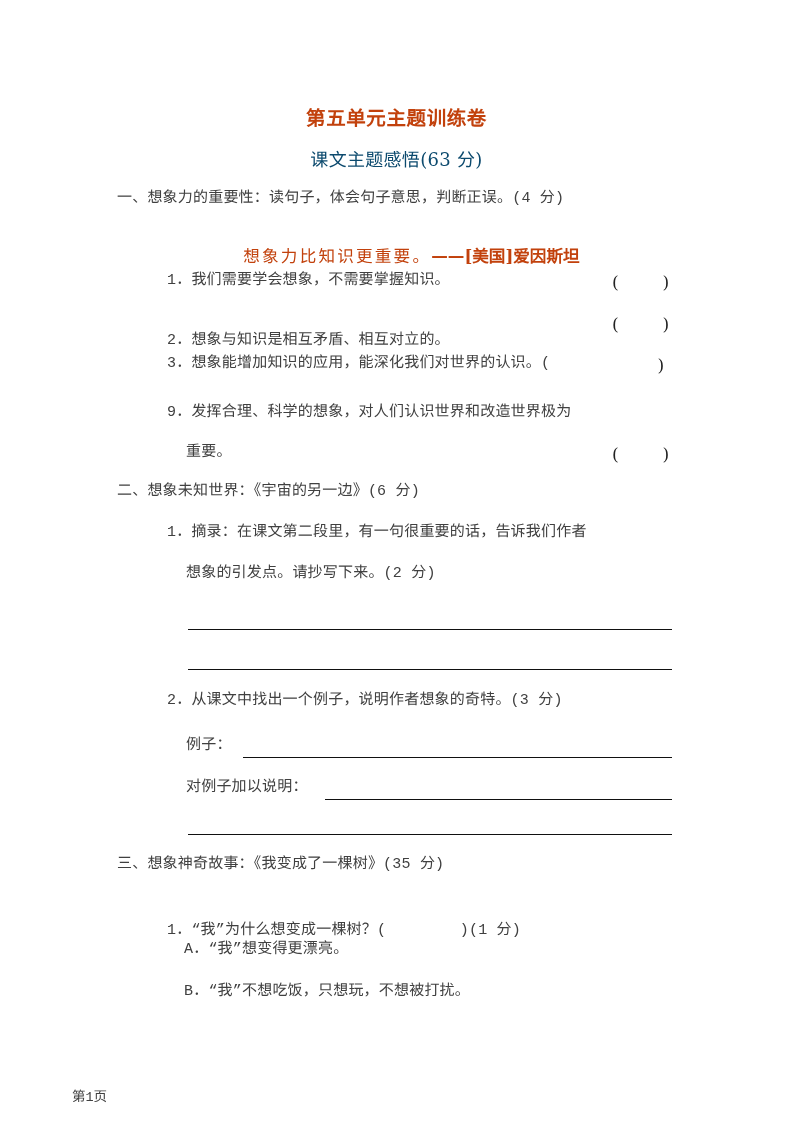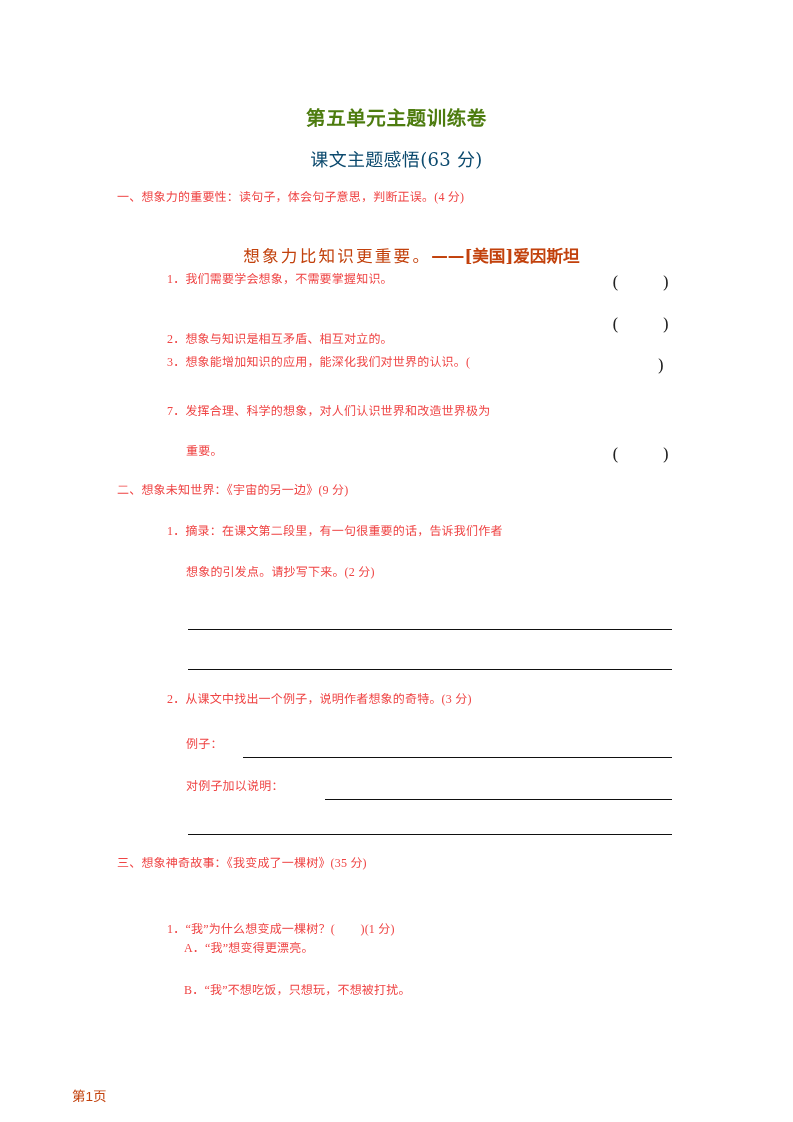--- a/index.html
+++ b/index.html
@@ -27,41 +27,41 @@
   .doc-title {
     position: absolute;
     top: 102px;
     left: 0;
     width: 793px;
     text-align: center;
     font-family: "DejaVu Sans", "Liberation Sans", sans-serif;
     font-weight: bold;
     font-size: 19.5px;
     letter-spacing: 0.6px;
-    color: #4d7c0f;
+    color: #c2410c;
   }
   .doc-subtitle {
     position: absolute;
     top: 145px;
     left: 0;
     width: 793px;
     text-align: center;
     font-family: "DejaVu Serif", "Liberation Serif", serif;
     font-size: 18px;
     letter-spacing: 0.3px;
     color: #0c4a6e;
   }
 
   
   .line {
     position: absolute;
-    font-family: Liberation Serif, serif;
-    font-size: 12px;
+    font-family: Liberation Mono, monospace;
+    font-size: 15px;
     line-height: 1.2;
-    color: #ef4444;
+    color: #404040;
     white-space: pre;
   }
   .sec-head {
     left: 117px;
     letter-spacing: 0.2px;
   }
   .item {
     left: 143px;
     letter-spacing: 0.2px;
     margin-left: 24px;
@@ -109,23 +109,23 @@
     position: absolute;
     height: 0;
     border-bottom: 1.6px solid #111111;
   }
 
   
   .footer {
     position: absolute;
     left: 72px;
     top: 1085px;
-    font-family: Liberation Sans, sans-serif;
+    font-family: Liberation Mono, monospace;
     font-size: 13.5px;
-    color: #c2410c;
+    color: #404040;
     white-space: pre;
   }
 </style>
 </head>
 <body>
 
 <div id="page">
 
   <div class="doc-title">第五单元主题训练卷</div>
 
@@ -139,25 +139,25 @@
 
   <div class="line item" style="top:272px;">1．我们需要学会想象，不需要掌握知识。</div>
   <div class="paren" style="top:272px;">(        )</div>
 
   <div class="line item" style="top:332px;">2．想象与知识是相互矛盾、相互对立的。</div>
   <div class="paren" style="top:314px;">(        )</div>
 
   <div class="line item" style="top:355px;">3．想象能增加知识的应用，能深化我们对世界的认识。(</div>
   <div class="paren" style="top:355px; left:641px;">   )</div>
 
-  <div class="line item" style="top:404px;">7．发挥合理、科学的想象，对人们认识世界和改造世界极为</div>
+  <div class="line item" style="top:404px;">9．发挥合理、科学的想象，对人们认识世界和改造世界极为</div>
   <div class="line item-cont" style="top:444px;">重要。</div>
   <div class="paren" style="top:444px;">(        )</div>
 
-  <div class="line sec-head" style="top:483px;">二、想象未知世界：《宇宙的另一边》(9 分)</div>
+  <div class="line sec-head" style="top:483px;">二、想象未知世界：《宇宙的另一边》(6 分)</div>
 
   <div class="line item" style="top:524px;">1．摘录：在课文第二段里，有一句很重要的话，告诉我们作者</div>
   <div class="line item-cont" style="top:565px;">想象的引发点。请抄写下来。(2 分)</div>
 
   <div class="rule" style="left:188px; top:629px; width:484px;"></div>
   <div class="rule" style="left:188px; top:669px; width:484px;"></div>
 
   <div class="line item" style="top:692px;">2．从课文中找出一个例子，说明作者想象的奇特。(3 分)</div>
 
   <div class="line item-cont" style="top:737px;">例子：</div>

